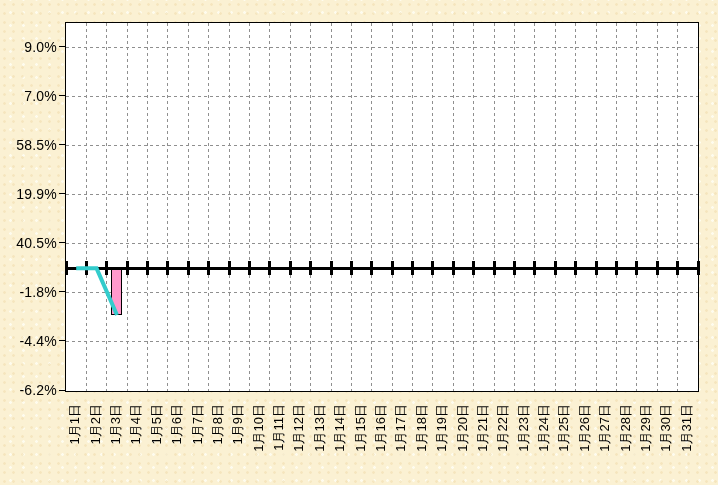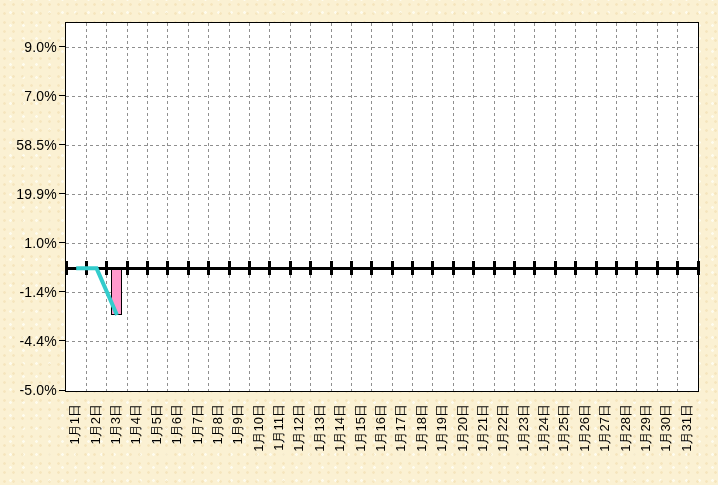--- a/index.html
+++ b/index.html
@@ -120,27 +120,27 @@
   <div id="yaxis">
       <div class="ynub" style="left: 59px; top: 46.0333px;"></div>
       <div class="ylabel" style="top: 37.5333px;">9.0%</div>
       <div class="ynub" style="left: 59px; top: 95.1px;"></div>
       <div class="ylabel" style="top: 86.6px;">7.0%</div>
       <div class="ynub" style="left: 59px; top: 144.167px;"></div>
       <div class="ylabel" style="top: 135.667px;">58.5%</div>
       <div class="ynub" style="left: 59px; top: 193.233px;"></div>
       <div class="ylabel" style="top: 184.733px;">19.9%</div>
       <div class="ynub" style="left: 59px; top: 242.3px;"></div>
-      <div class="ylabel" style="top: 233.8px;">1.0%</div>
+      <div class="ylabel" style="top: 233.8px;">40.5%</div>
       <div class="ynub" style="left: 59px; top: 291.367px;"></div>
-      <div class="ylabel" style="top: 282.867px;">-1.4%</div>
+      <div class="ylabel" style="top: 282.867px;">-1.8%</div>
       <div class="ynub" style="left: 59px; top: 340.433px;"></div>
       <div class="ylabel" style="top: 331.933px;">-4.4%</div>
       <div class="ynub" style="left: 59px; top: 389.5px;"></div>
-      <div class="ylabel" style="top: 381px;">-5.0%</div>
+      <div class="ylabel" style="top: 381px;">-6.2%</div>
     </div>
   <div id="xaxis">
       <div class="xlabel" style="left: 68.1935px;">
         <span>1月1日</span>
       </div>
       <div class="xlabel" style="left: 88.5806px;">
         <span>1月2日</span>
       </div>
       <div class="xlabel" style="left: 108.968px;">
         <span>1月3日</span>

